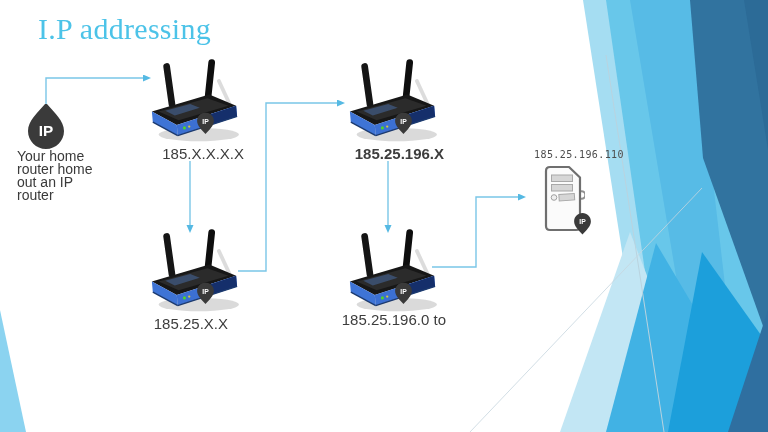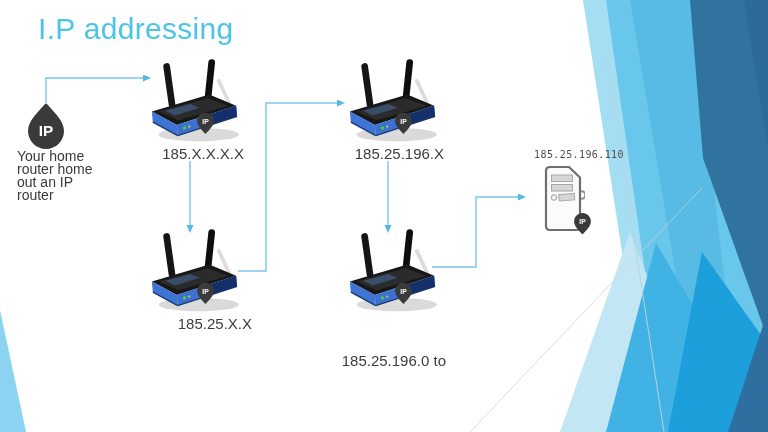--- a/index.html
+++ b/index.html
@@ -1,19 +1,19 @@
 <!DOCTYPE html>
 <html><head>
 <meta charset="utf-8">
 <style>
   html,body{margin:0;padding:0;}
   #slide{position:relative;width:768px;height:432px;background:#ffffff;overflow:hidden;
          font-family:"Liberation Sans",sans-serif;}
   .abs{position:absolute;}
-  #title{left:38px;top:12px;font-size:30px;color:#4CC3E8;letter-spacing:.3px;}
+  #title{left:38px;top:12px;font-size:30px;color:#4CC3E8;letter-spacing:.3px;font-family:Liberation Serif, serif;}
   .router-label{font-size:15px;color:#3D3D3D;text-align:right;line-height:18px;}
   #home-caption{left:17px;top:150px;font-size:14px;color:#3A3A3A;line-height:13px;}
   #server-label{left:526px;top:149px;width:106px;text-align:center;
                 font-family:"DejaVu Sans Mono",monospace;font-size:10px;color:#4D4D4D;letter-spacing:.4px;}
   svg{display:block;}
   #decor,#arrows{left:0;top:0;pointer-events:none;}
 </style>
 </head>
 <body>
 
@@ -89,31 +89,31 @@
   </div>
 
   <svg class="abs" style="left:146px;top:58px;" width="96" height="90" viewBox="0 0 100 94" xmlns="http://www.w3.org/2000/svg" xmlns:xlink="http://www.w3.org/1999/xlink">
     <use href="#sym-router" xlink:href="#sym-router"></use>
   </svg>
   <div class="abs router-label" style="left:140px;top:145px;width:104px;">185.X.X.X.X</div>
 
   <svg class="abs" style="left:344px;top:58px;" width="96" height="90" viewBox="0 0 100 94" xmlns="http://www.w3.org/2000/svg" xmlns:xlink="http://www.w3.org/1999/xlink">
     <use href="#sym-router" xlink:href="#sym-router"></use>
   </svg>
-  <div class="abs router-label" style="left:338px;top:145px;width:106px;">185.25.196.X</div>
+  <div class="abs router-label" style="left:338px;top:145px;width:106px;font-weight:bold;">185.25.196.X</div>
 
   <svg class="abs" style="left:146px;top:228px;" width="96" height="90" viewBox="0 0 100 94" xmlns="http://www.w3.org/2000/svg" xmlns:xlink="http://www.w3.org/1999/xlink">
     <use href="#sym-router" xlink:href="#sym-router"></use>
   </svg>
-  <div class="abs router-label" style="left:148px;top:315px;width:104px;">185.25.X.X</div>
+  <div class="abs router-label" style="left:124px;top:315px;width:104px;">185.25.X.X</div>
 
   <svg class="abs" style="left:344px;top:228px;" width="96" height="90" viewBox="0 0 100 94" xmlns="http://www.w3.org/2000/svg" xmlns:xlink="http://www.w3.org/1999/xlink">
     <use href="#sym-router" xlink:href="#sym-router"></use>
   </svg>
-  <div class="abs router-label" style="left:318px;top:311px;width:128px;margin-top:41px;">
+  <div class="abs router-label" style="left:318px;top:311px;width:128px;">
     <div>185.25.196.0 to</div>
   </div>
 
   <div id="server-label" class="abs">185.25.196.110</div>
   <svg class="abs" style="left:541px;top:165px;" width="44" height="68" viewBox="0 0 44 68" xmlns="http://www.w3.org/2000/svg">
     <circle cx="40.5" cy="30" r="3.8" fill="#ffffff" stroke="#909090" stroke-width="2"></circle>
     <path d="M9,2 L28,2 L39,12.5 L39,61 Q39,65 35,65 L9,65 Q5,65 5,61 L5,6 Q5,2 9,2 Z" fill="#FBFBFB" stroke="#6F6F6F" stroke-width="2.2" stroke-linejoin="round"></path>
     <rect x="10.5" y="10" width="21" height="6.5" fill="#D6D6D6" stroke="#A8A8A8" stroke-width="1"></rect>
     <rect x="10.5" y="19.5" width="21" height="6.5" fill="#D6D6D6" stroke="#A8A8A8" stroke-width="1"></rect>
     <circle cx="13" cy="32.5" r="2.8" fill="#EFEFEF" stroke="#A0A0A0" stroke-width="1"></circle>

